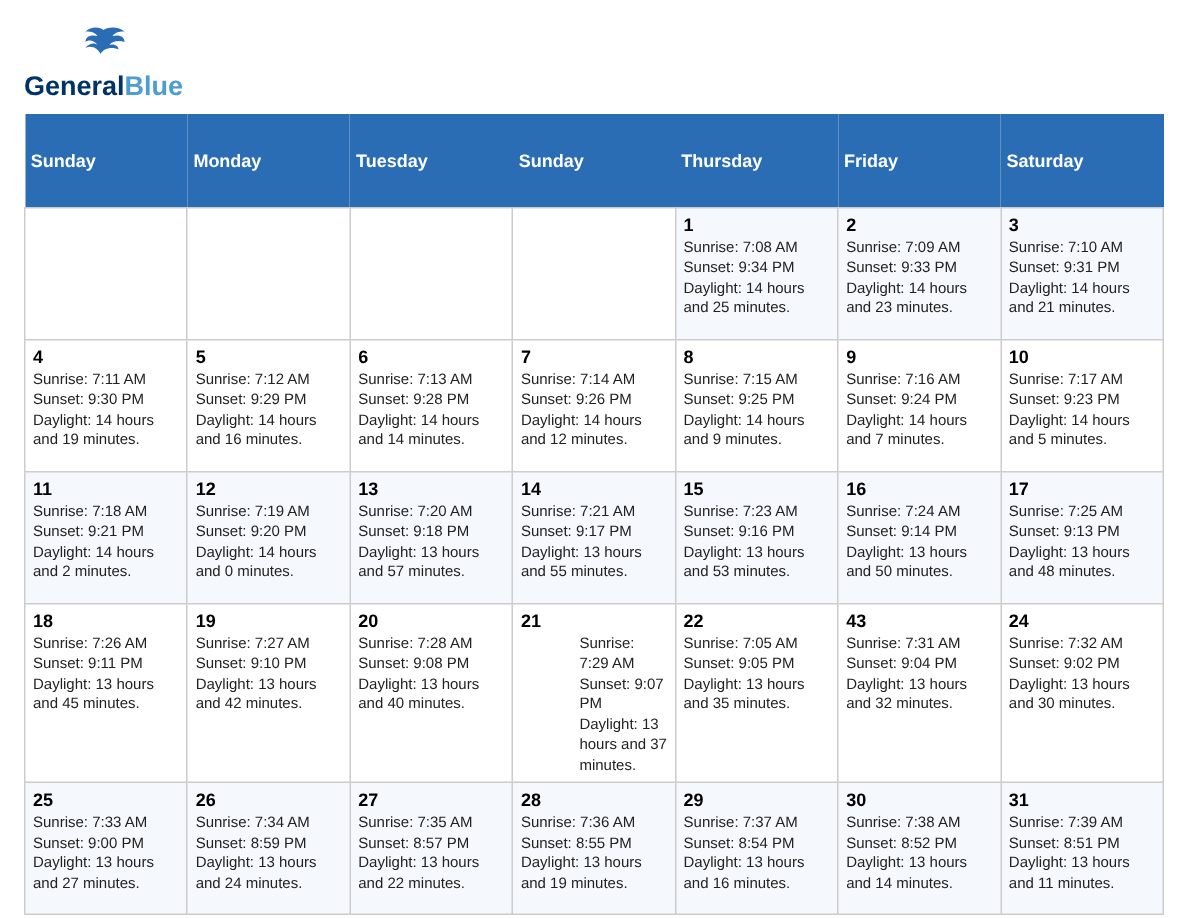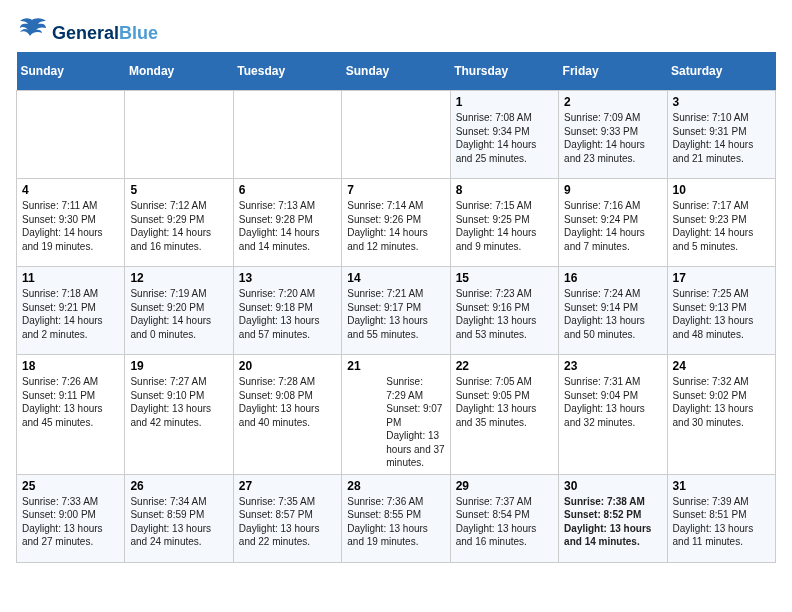--- a/index.html
+++ b/index.html
@@ -11,22 +11,23 @@
       padding: 16px;
     }
     .header {
       display: flex;
       justify-content: space-between;
       align-items: flex-start;
       margin-bottom: 8px;
     }
     .logo {
       display: flex;
-      align-items: flex-end;
+      align-items: center;
       gap: 4px;
+      flex-direction: column;
     }
     .logo-text {
       font-size: 18px;
       font-weight: bold;
       color: #003366;
       line-height: 1.1;
     }
     .logo-text span {
       color: #4d9cd4;
     }
@@ -47,21 +48,21 @@
       color: #444;
     }
     table {
       width: 100%;
       border-collapse: collapse;
       font-size: 11px;
     }
     thead tr th {
       background-color: #2a6db5;
       color: #fff;
-      padding: 12px 4px;
+      padding: 24px 4px;
       text-align: left;
       font-size: 12px;
       font-weight: bold;
     }
     tbody tr td {
       border: 1px solid #ccc;
       vertical-align: top;
       padding: 4px 5px;
       width: 14.28%;
       min-height: 80px;
@@ -257,21 +258,21 @@
 Sunset: 9:07 PM
 Daylight: 13 hours and 37 minutes.</div>
         </td>
         <td>
           <span class="day-num">22</span>
           <div class="day-info" style="white-space: pre-line;">Sunrise: 7:05 AM
 Sunset: 9:05 PM
 Daylight: 13 hours and 35 minutes.</div>
         </td>
         <td>
-          <span class="day-num">23</span>
+          <span class="day-num">43</span>
           <div class="day-info" style="white-space: pre-line;">Sunrise: 7:31 AM
 Sunset: 9:04 PM
 Daylight: 13 hours and 32 minutes.</div>
         </td>
         <td>
           <span class="day-num">24</span>
           <div class="day-info" style="white-space: pre-line;">Sunrise: 7:32 AM
 Sunset: 9:02 PM
 Daylight: 13 hours and 30 minutes.</div>
         </td>
@@ -302,21 +303,21 @@
 Daylight: 13 hours and 19 minutes.</div>
         </td>
         <td>
           <span class="day-num">29</span>
           <div class="day-info" style="white-space: pre-line;">Sunrise: 7:37 AM
 Sunset: 8:54 PM
 Daylight: 13 hours and 16 minutes.</div>
         </td>
         <td>
           <span class="day-num">30</span>
-          <div class="day-info" style="white-space: pre-line; font-weight: bold;">Sunrise: 7:38 AM
+          <div class="day-info" style="white-space: pre-line;">Sunrise: 7:38 AM
 Sunset: 8:52 PM
 Daylight: 13 hours and 14 minutes.</div>
         </td>
         <td>
           <span class="day-num">31</span>
           <div class="day-info" style="white-space: pre-line;">Sunrise: 7:39 AM
 Sunset: 8:51 PM
 Daylight: 13 hours and 11 minutes.</div>
         </td>
       </tr>

